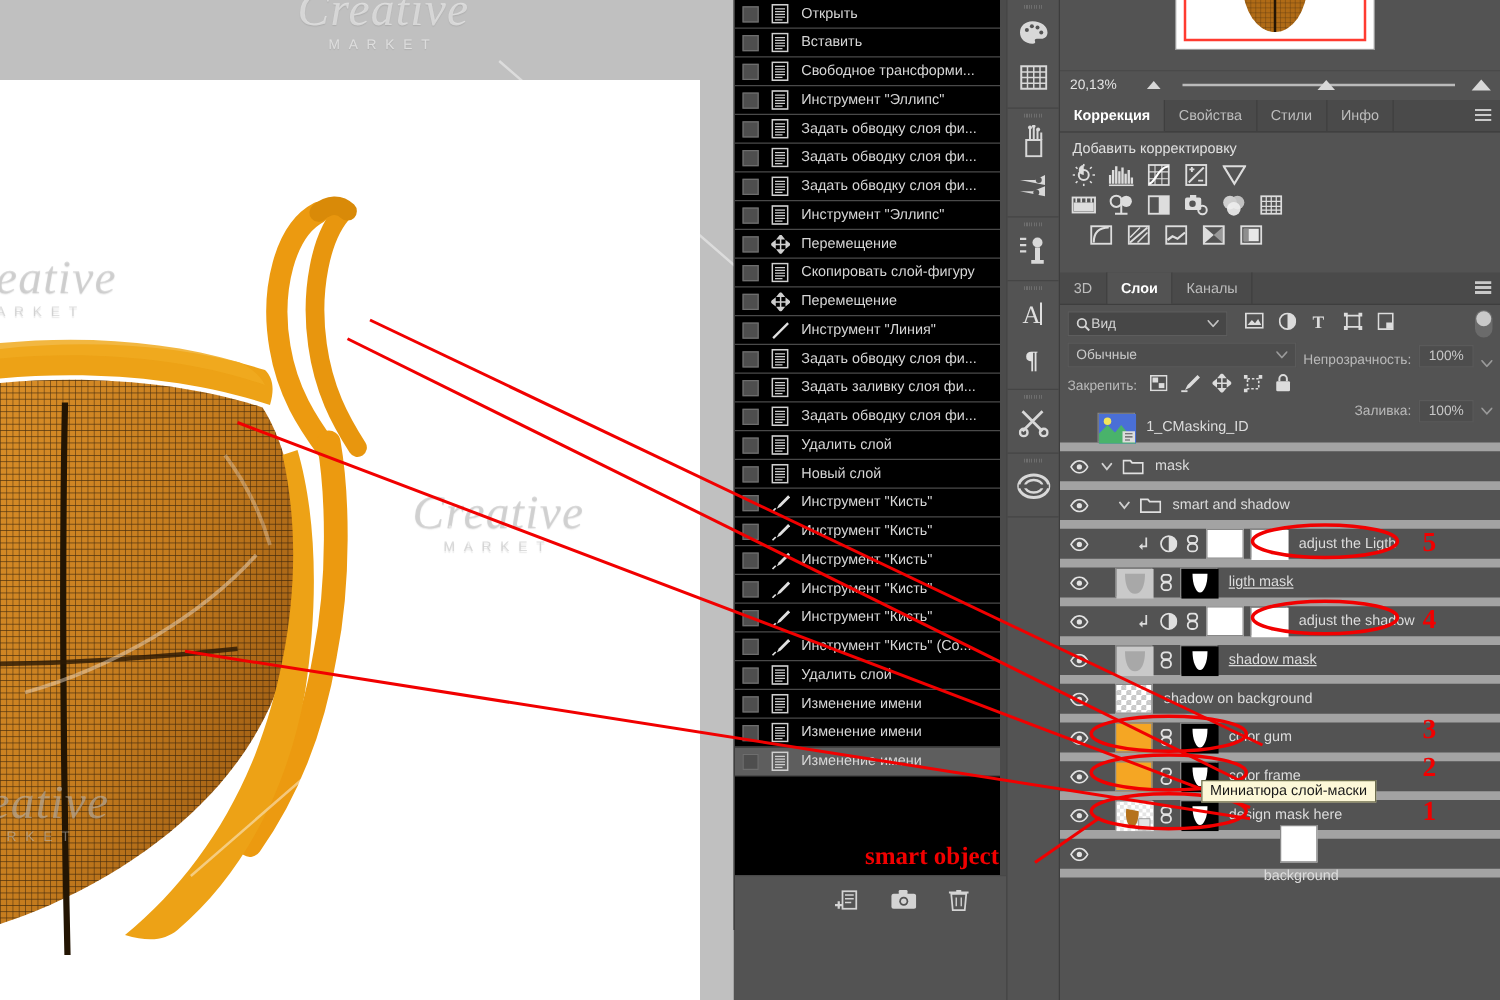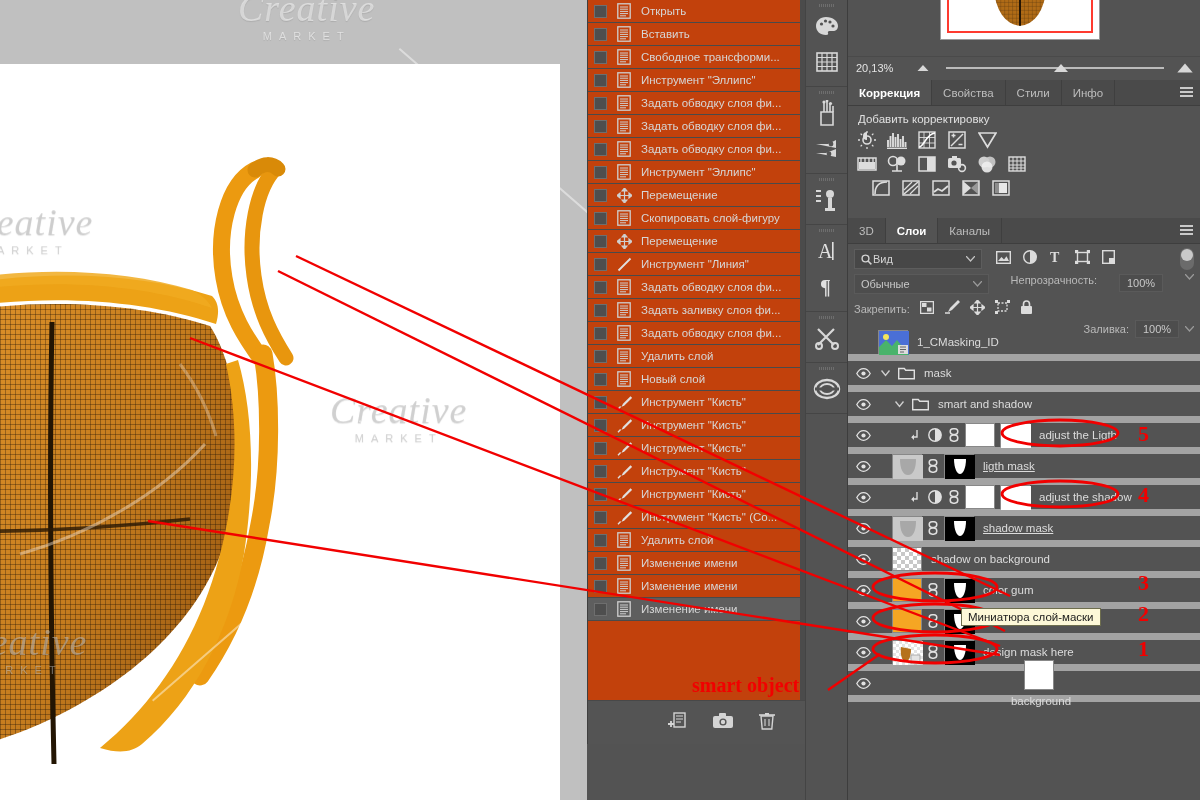--- a/index.html
+++ b/index.html
@@ -37,21 +37,21 @@
   .wm.on-grey .wm-big { color: rgba(255,255,255,0.5); }
 
   .diag {
     position: absolute; background: rgba(255,255,255,0.45);
     height: 2px; transform-origin: 0 0; pointer-events: none;
   }
 
   
   .history-panel {
     position: absolute; left: 587px; top: 0; width: 218px; height: 744px;
-    background: #c2410c; border-left: 1px solid #3f3f3f;
+    background: #000000; border-left: 1px solid #3f3f3f;
   }
   .hist-list { position: absolute; top: 0; left: 0; right: 0; bottom: 44px; overflow: hidden; }
   .hist-row {
     display: flex; align-items: center; height: 23px;
     border-bottom: 1px solid #4a4a4a;
     padding-left: 6px; color: #d6d6d6; font-size: 11.5px;
   }
   .hist-row.selected { background: #5e5e5e; }
   .hist-chk {
     width: 13px; height: 13px; flex: 0 0 13px;
@@ -137,21 +137,21 @@
     font-size: 11px; color: #d4d4d4; position: relative;
   }
   .filter-select .chev { margin-left: auto; }
   .kind-icons { display: flex; align-items: center; gap: 12px; margin-left: 8px; }
   .toggle-pill {
     margin-left: auto; width: 14px; height: 22px; border-radius: 7px; background: #6b6b6b;
     position: relative;
   }
   .toggle-pill::after { content:''; position:absolute; top:1px; left:1px; width:12px; height:12px;
     border-radius:50%; background:#c9c9c9; }
-  .blend-row { display: flex; align-items: flex-start; height: 20px; gap: 22px; margin-bottom: 4px; }
+  .blend-row { display: flex; align-items: flex-end; height: 20px; gap: 6px; margin-bottom: 4px; }
   .blend-select {
     flex: 1; height: 20px; background: #4d4d4d; border: 1px solid #5a5a5a;
     display: flex; align-items: center; padding: 0 6px; font-size: 11px; color: #c8c8c8;
   }
   .blend-select .chev { margin-left: auto; }
   .op-label { font-size: 11px; color: #b9b9b9; }
   .op-field {
     width: 44px; height: 18px; background: #4d4d4d; border: 1px solid #5a5a5a;
     font-size: 11px; color: #c8c8c8; display: flex; align-items: center; justify-content: center;
   }
@@ -1255,15 +1255,15 @@
 
   <div class="annot-layer" id="annot-text">
       <div class="red-num" style="top: 421px; left: 1138px;">5</div>
       <div class="red-num" style="top: 482px; left: 1138px;">4</div>
       <div class="red-num" style="top: 570px; left: 1138px;">3</div>
       <div class="red-num" style="top: 601px; left: 1138px;">2</div>
       <div class="red-num" style="top: 636px; left: 1138px;">1</div>
       <div class="smart-obj-label" style="left: 692px; top: 674px;">smart object</div>
     </div>
 
-  <div class="tooltip" style="left:961px; top:608px;">Миниатюра слой-маски</div>
+  <div class="tooltip" style="left:961px; top:624px;">Миниатюра слой-маски</div>
 
 </div>
 
 </body></html>

